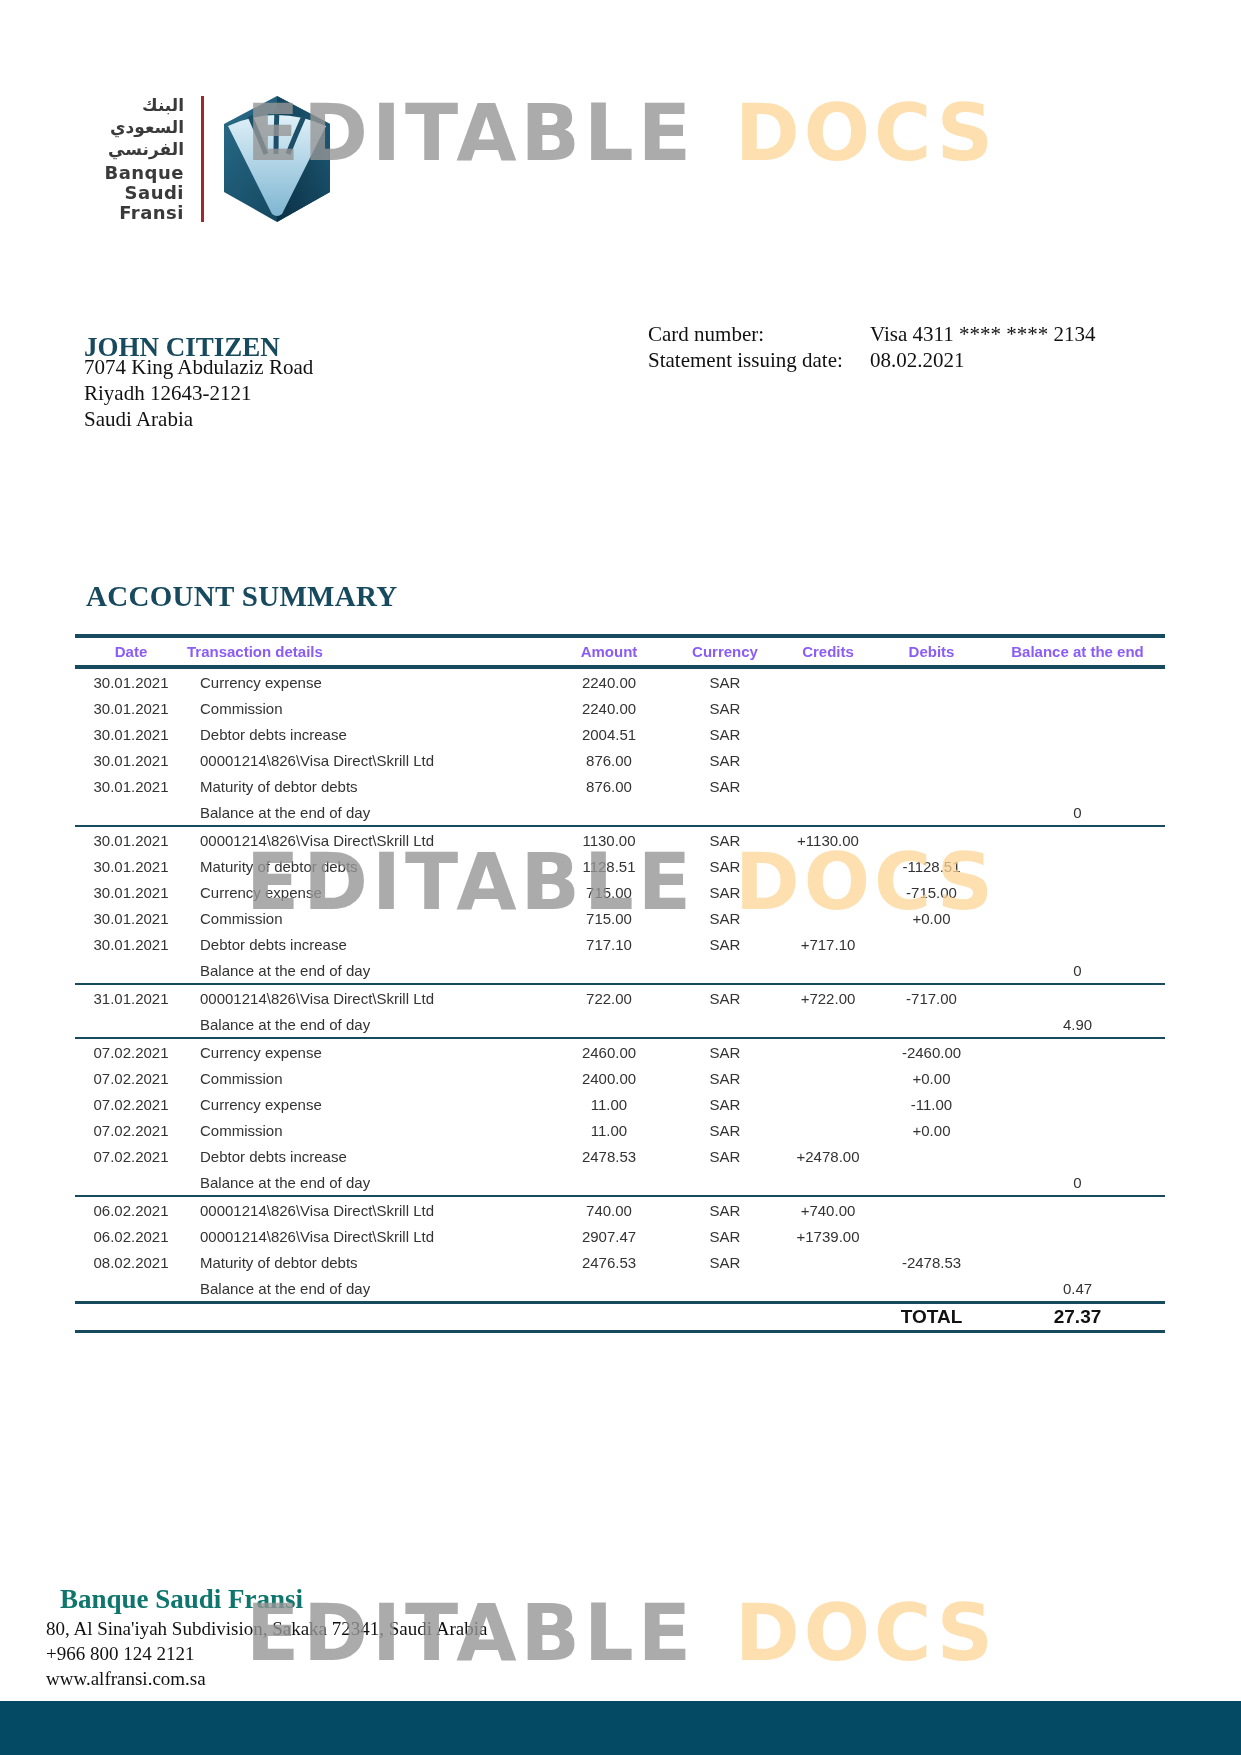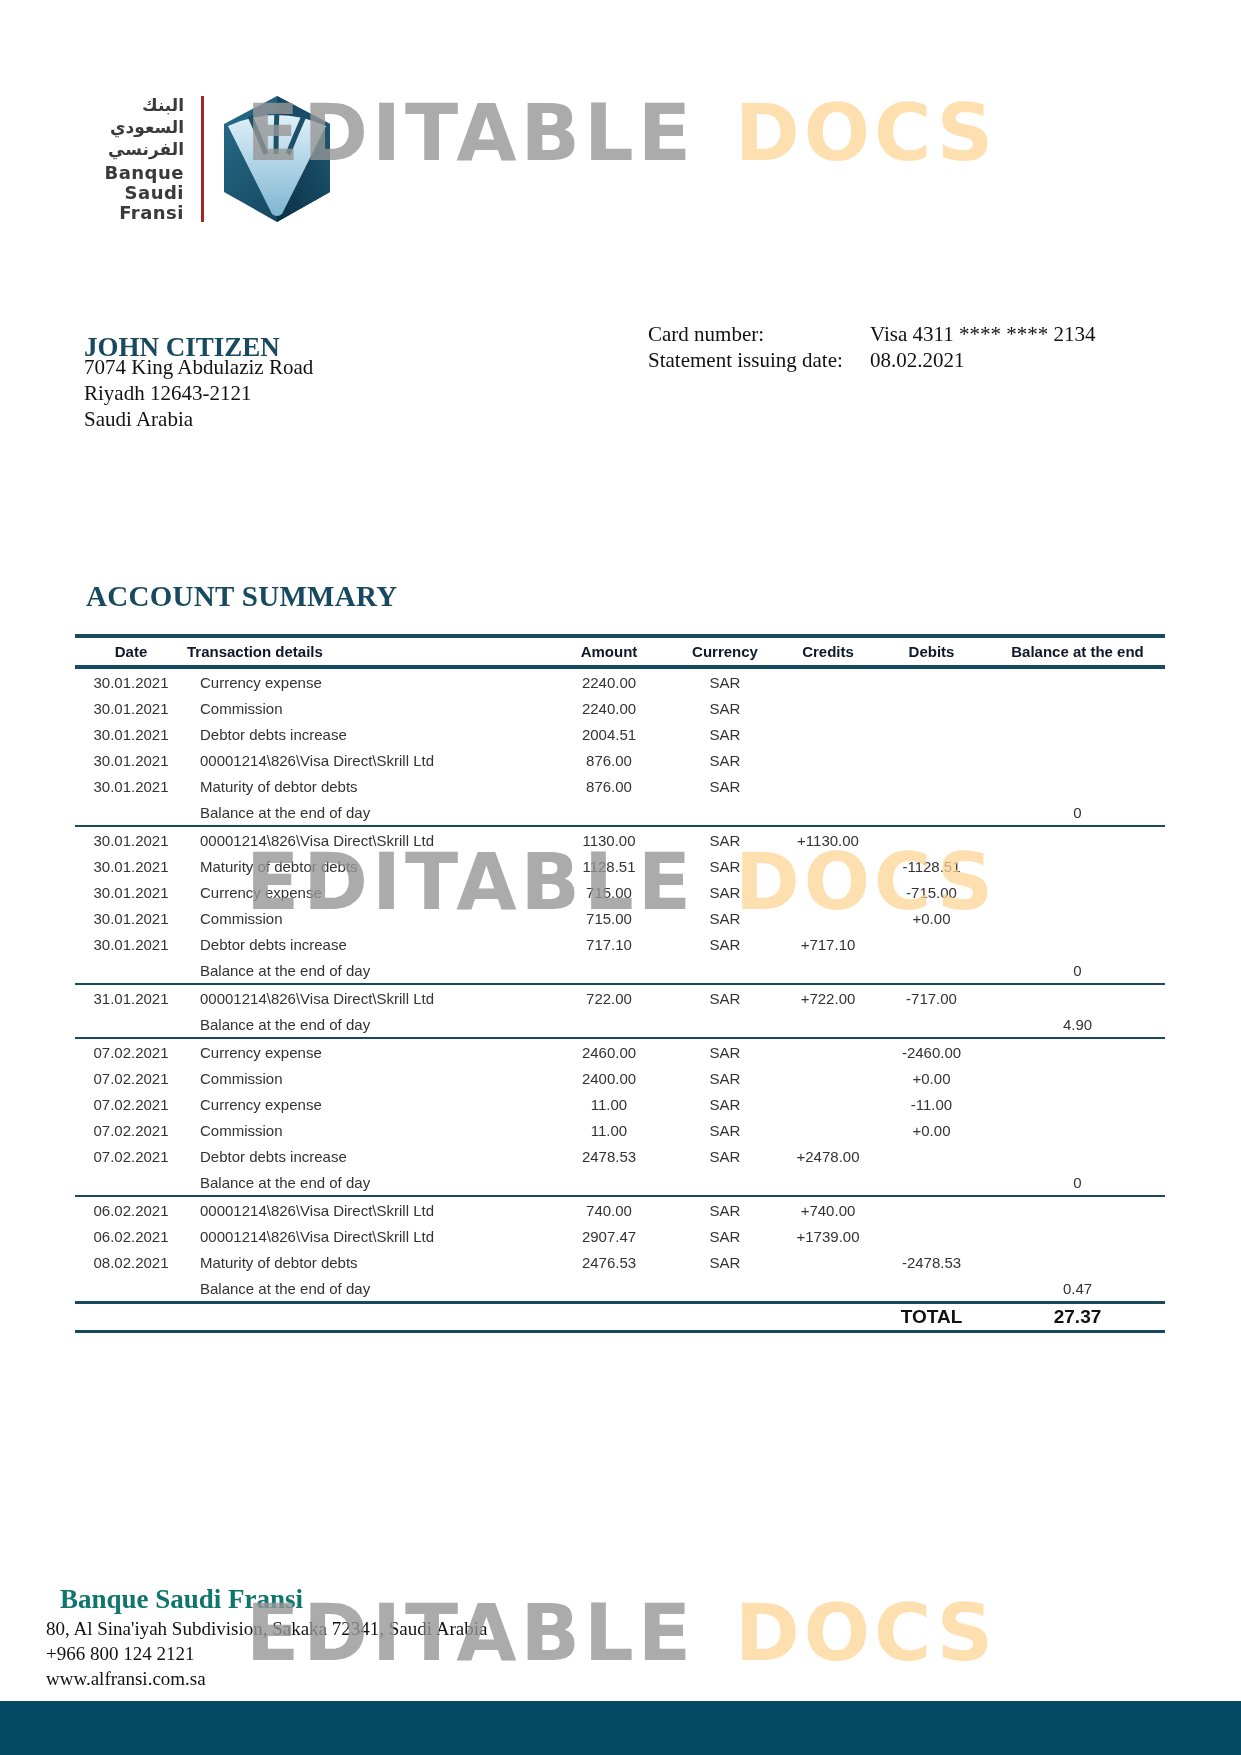--- a/index.html
+++ b/index.html
@@ -76,21 +76,21 @@
       letter-spacing: 0.3px;
     }
 
     
     .stmt {
       left: 75px; top: 634px; width: 1090px;
       font-family: "Liberation Sans", sans-serif;
     }
     .stmt table { width: 100%; border-collapse: collapse; table-layout: fixed; }
     .stmt thead th {
-      font-size: 15px; font-weight: bold; color: #0f172a;
+      font-size: 15px; font-weight: bold; color: #8b5cf6;
       height: 27px; padding: 0;
       border-top: 4px solid #174a5e;
       border-bottom: 4px solid #174a5e;
     }
     .stmt tbody td {
       font-size: 15px; color: #333; height: 26px; padding: 0;
       vertical-align: middle;
     }
     .stmt tbody tr.sep td { border-bottom: 2px solid #174a5e; }
     .c-date { width: 112px; text-align: center; }

